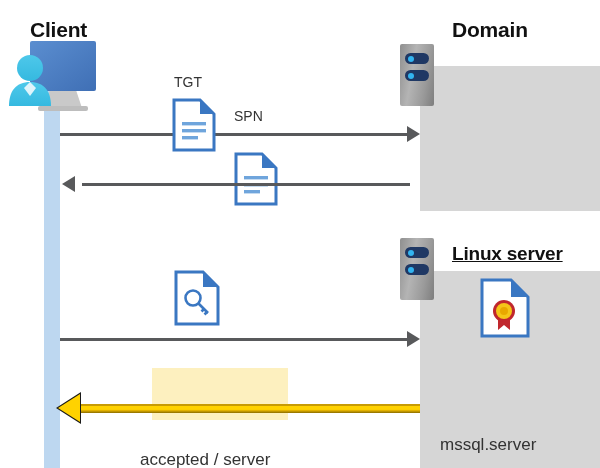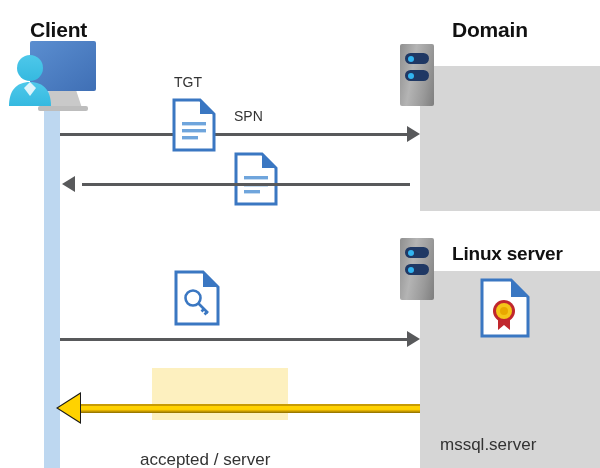--- a/index.html
+++ b/index.html
@@ -19,21 +19,21 @@
     background:#bdd7f0;
   }
 
   
   .title{
     font-weight:bold;color:#111111;
     letter-spacing:-0.2px;
   }
   .title-client{left:30px;top:2px;font-size:21px;}
   .title-dc{left:452px;top:2px;font-size:21px;line-height:24px;width:140px;}
-  .title-linux{left:452px;top:226px;font-size:19px;line-height:24px;width:148px;}
+  .title-linux{left:452px;top:226px;font-size:19px;line-height:24px;width:148px;text-decoration:underline;}
 
   
   .panel{background:#d6d6d6;}
   .panel-dc{left:420px;top:50px;width:180px;height:145px;}
   .panel-linux{left:420px;top:255px;width:180px;height:198px;}
 
   
   .rack{width:34px;height:62px;background:linear-gradient(100deg,#8f8f8f 0%,#b4b4b4 38%,#9a9a9a 72%,#7e7e7e 100%);border-radius:2px;}
   .rack .bar{position:absolute;left:5px;width:24px;height:11px;background:#1f3864;border-radius:5.5px;}
   .rack .bar.b1{top:9px;}

